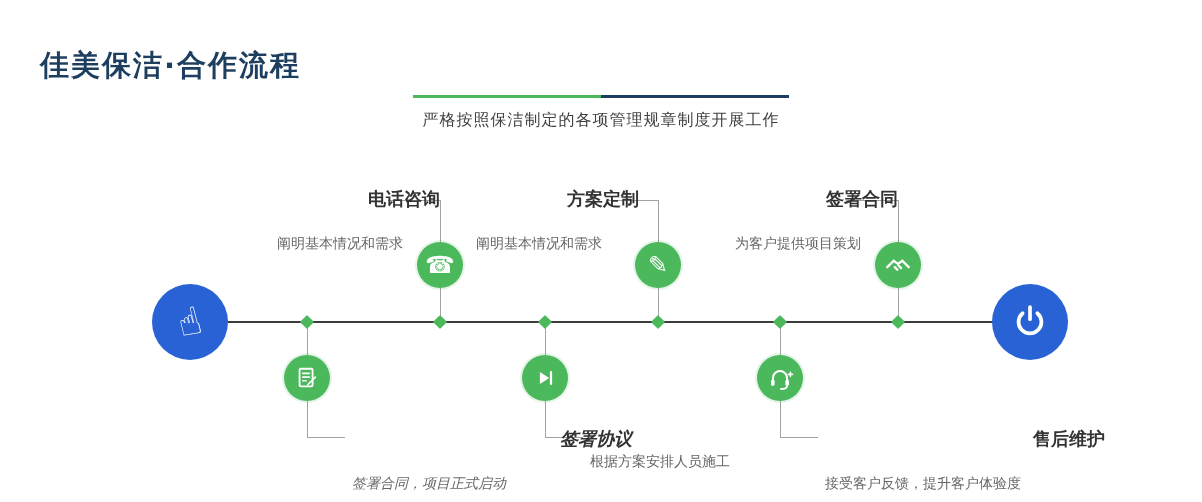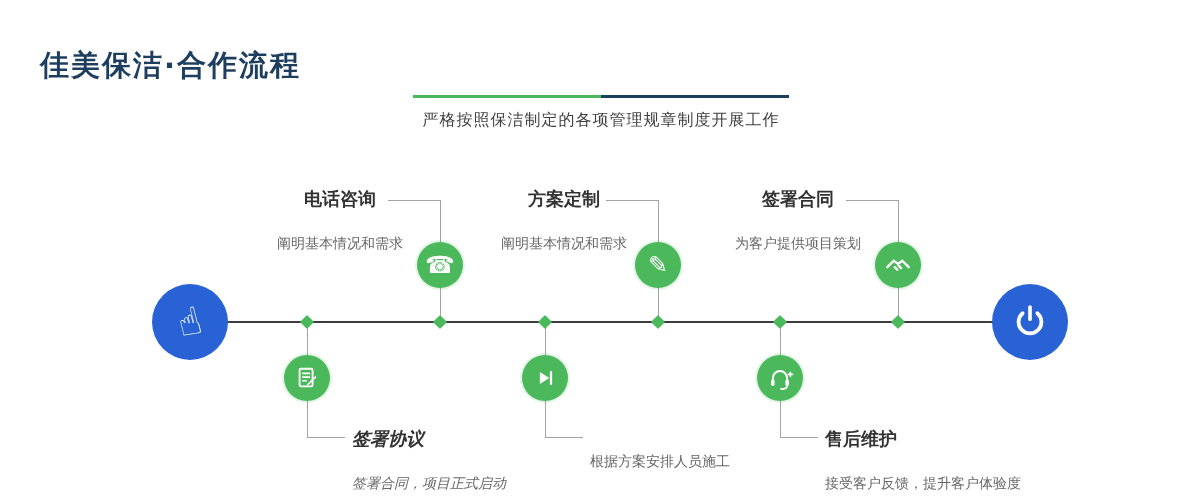--- a/index.html
+++ b/index.html
@@ -32,21 +32,21 @@
     background:var(--accent-green,#4cb85c);display:flex;align-items:center;justify-content:center;
     z-index:3;box-shadow:0 0 0 2px rgba(76,184,92,.15);
   }
   .blue-circle{
     position:absolute;width:76px;height:76px;border-radius:50%;
     background:var(--accent-blue,#2862d4);display:flex;align-items:center;justify-content:center;z-index:3;
   }
   .glyph-icon{color:#ffffff;line-height:1;}
   .label-top{position:absolute;width:200px;text-align:center;z-index:2;}
   .label-bottom{position:absolute;width:280px;text-align:left;z-index:2;}
-  .step-title{font-size:18px;font-weight:bold;color:#333333;line-height:1.2;}
+  .step-title{font-size:18px;font-weight:bold;color:#333333;line-height:1.2;text-align:right;}
   .step-desc{font-size:14px;color:#666666;margin-top:24px;line-height:1.3;}
 </style>
 </head>
 <body>
 
 <div id="stage">
 
   <div class="flow-title">佳美保洁·合作流程</div>
   <div class="divider"></div>
   <div class="flow-subtitle">严格按照保洁制定的各项管理规章制度开展工作</div>
@@ -128,21 +128,21 @@
         <line x1="24.4" y1="8.4" x2="24.4" y2="12.4"></line>
         <line x1="22.4" y1="10.4" x2="26.4" y2="10.4"></line>
       </g>
     </svg>
   </div>
 
   <div class="label-top" style="left:240px;top:188px;">
     <div class="step-title">电话咨询</div>
     <div class="step-desc">阐明基本情况和需求</div>
   </div>
-  <div class="label-top" style="left:464px;top:188px;">
+  <div class="label-top" style="left:439px;top:188px;">
     <div class="step-title">方案定制</div>
     <div class="step-desc">阐明基本情况和需求</div>
   </div>
   <div class="label-top" style="left:698px;top:188px;">
     <div class="step-title">签署合同</div>
     <div class="step-desc">为客户提供项目策划</div>
   </div>
 
   <div class="label-bottom" style="left:352px;top:428px;font-style:italic;">
     <div class="step-title">签署协议</div>

